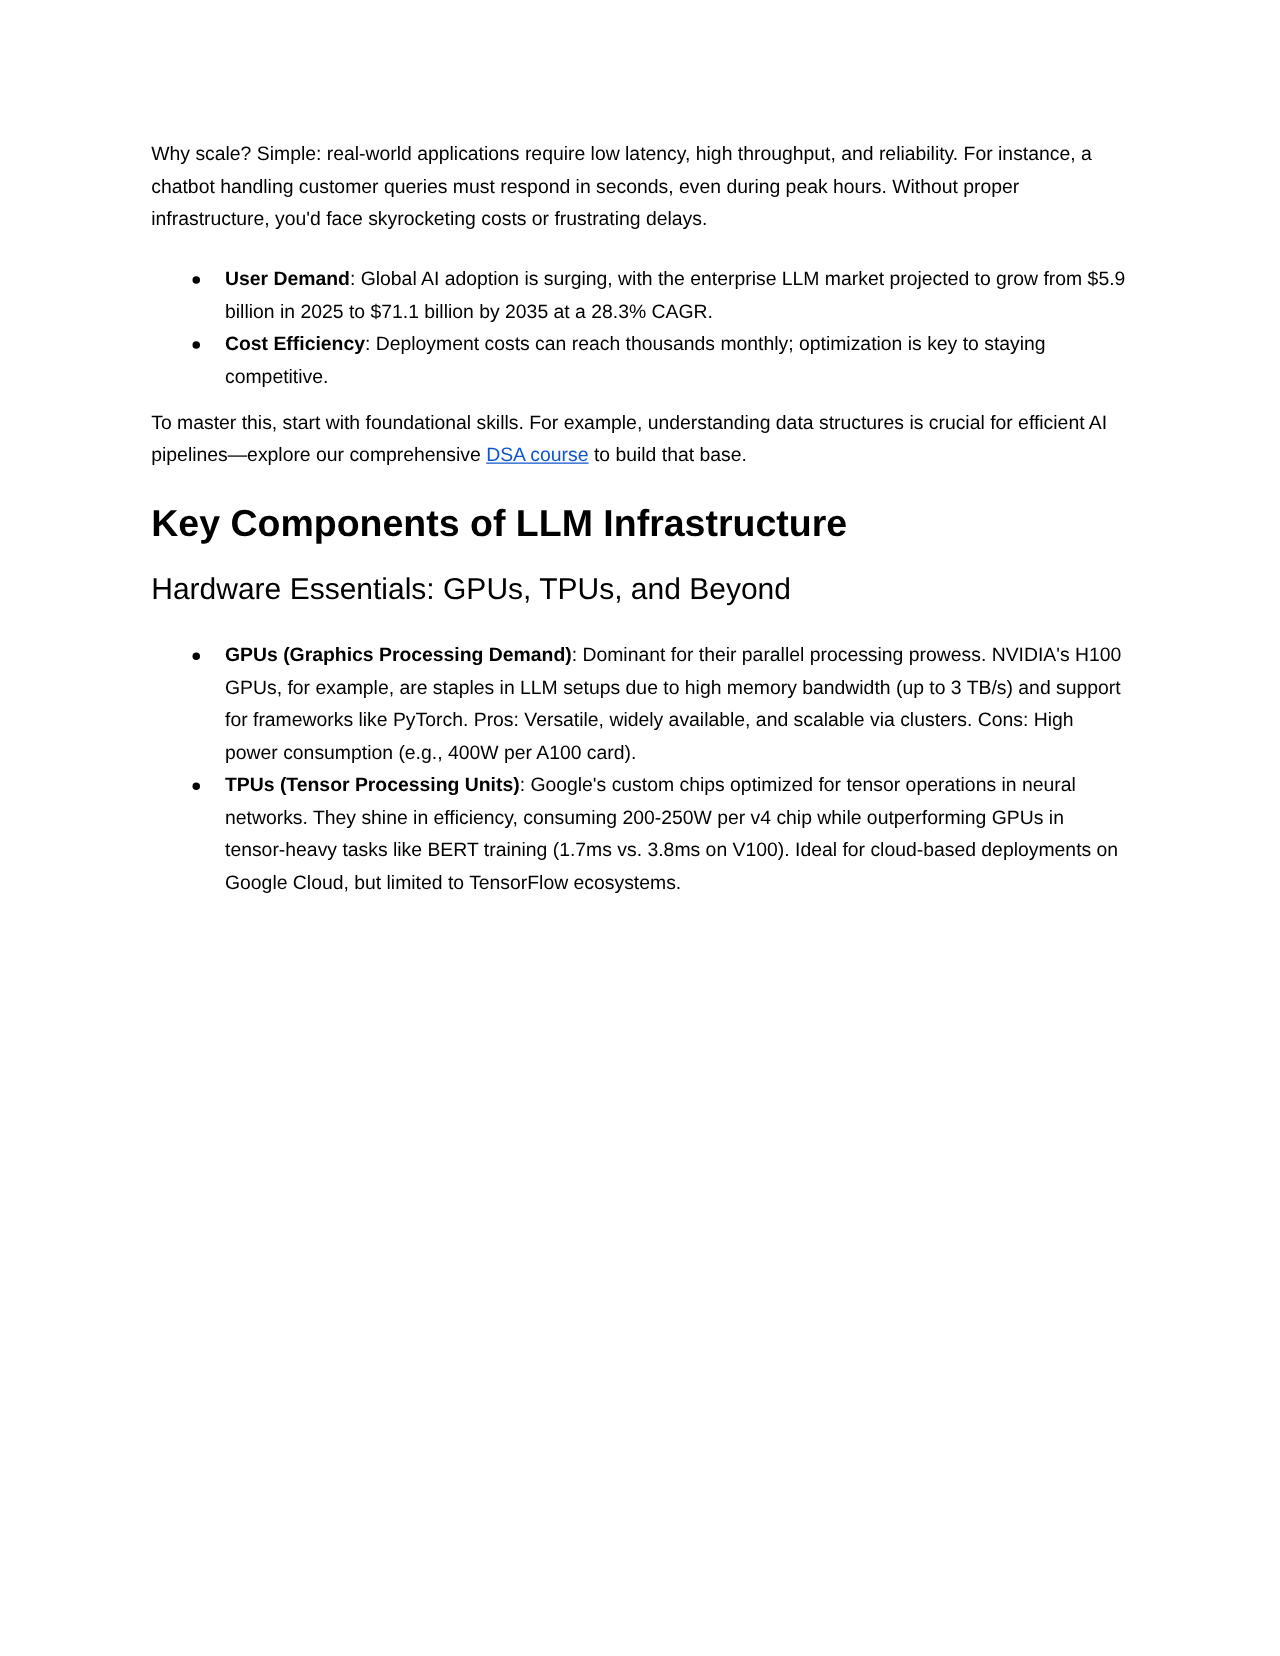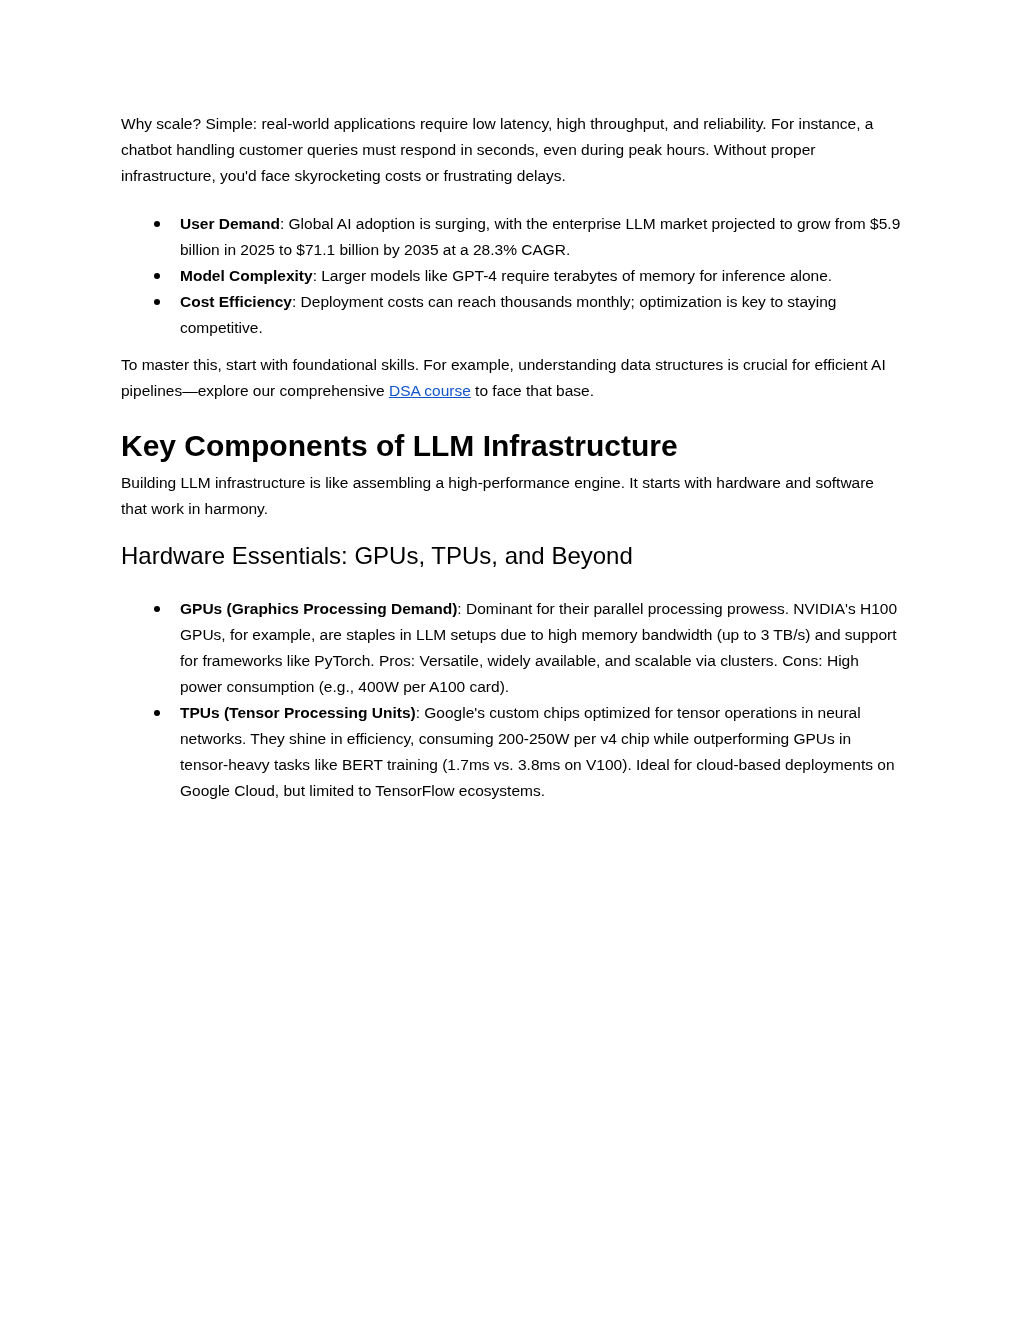--- a/index.html
+++ b/index.html
@@ -66,29 +66,27 @@
 </head>
 <body>
 
 <div class="page">
 
   <p>Why scale? Simple: real-world applications require low latency, high throughput, and reliability. For instance, a chatbot handling customer queries must respond in seconds, even during peak hours. Without proper infrastructure, you'd face skyrocketing costs or frustrating delays.</p>
 
 
   <ul>
     <li><strong>User Demand</strong><span>: Global AI adoption is surging, with the enterprise LLM market projected to grow from $5.9 billion in 2025 to $71.1 billion by 2035 at a 28.3% CAGR.</span></li>
-    <li><strong>Model Complexity</strong><span>: Larger models like GPT-4 require terabytes of memory for inference alone.</span></li>
     <li><strong>Cost Efficiency</strong><span>: Deployment costs can reach thousands monthly; optimization is key to staying competitive.</span></li>
   </ul>
 
-  <p><span>To master this, start with foundational skills. For example, understanding data structures is crucial for efficient AI pipelines—explore our comprehensive </span><a class="doc-link" href="#">DSA course</a><span> to face that base.</span></p>
+  <p><span>To master this, start with foundational skills. For example, understanding data structures is crucial for efficient AI pipelines—explore our comprehensive </span><a class="doc-link" href="#">DSA course</a><span> to build that base.</span></p>
 
   <h1>Key Components of LLM Infrastructure</h1>
 
-  <p>Building LLM infrastructure is like assembling a high-performance engine. It starts with hardware and software that work in harmony.</p>
 
   <h2>Hardware Essentials: GPUs, TPUs, and Beyond</h2>
 
 
   <ul>
     <li><strong>GPUs (Graphics Processing Demand)</strong><span>: Dominant for their parallel processing prowess. NVIDIA's H100 GPUs, for example, are staples in LLM setups due to high memory bandwidth (up to 3 TB/s) and support for frameworks like PyTorch. Pros: Versatile, widely available, and scalable via clusters. Cons: High power consumption (e.g., 400W per A100 card).</span></li>
     <li><strong>TPUs (Tensor Processing Units)</strong><span>: Google's custom chips optimized for tensor operations in neural networks. They shine in efficiency, consuming 200-250W per v4 chip while outperforming GPUs in tensor-heavy tasks like BERT training (1.7ms vs. 3.8ms on V100). Ideal for cloud-based deployments on Google Cloud, but limited to TensorFlow ecosystems.</span></li>
   </ul>
 
 </div>

